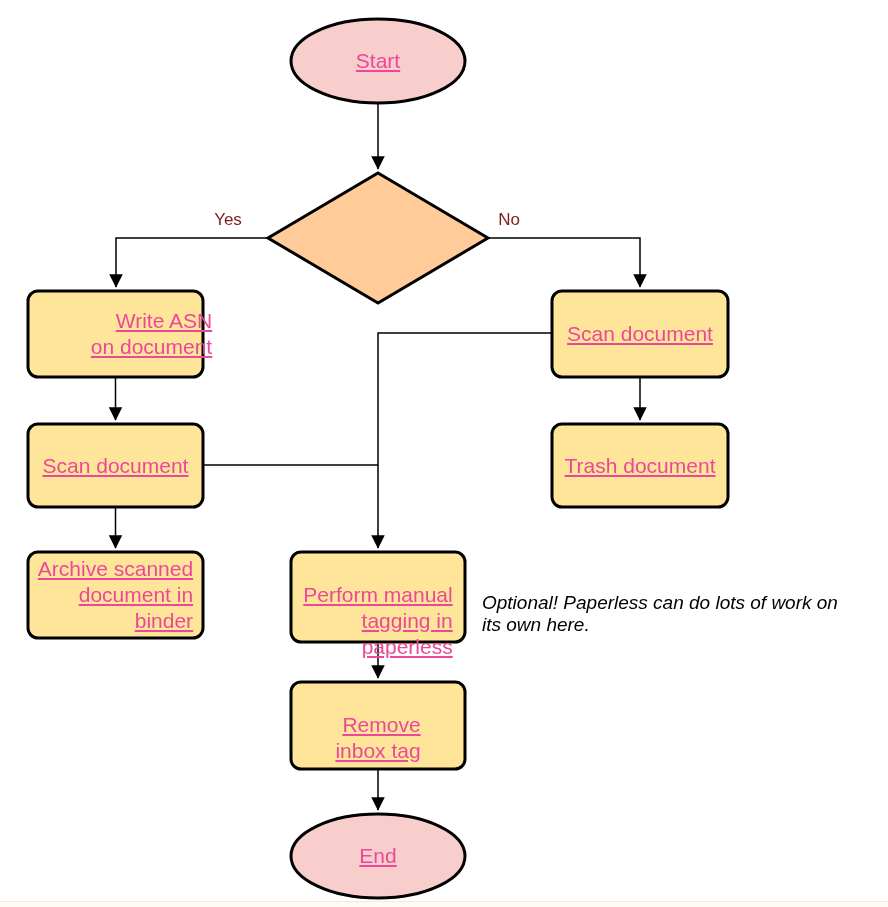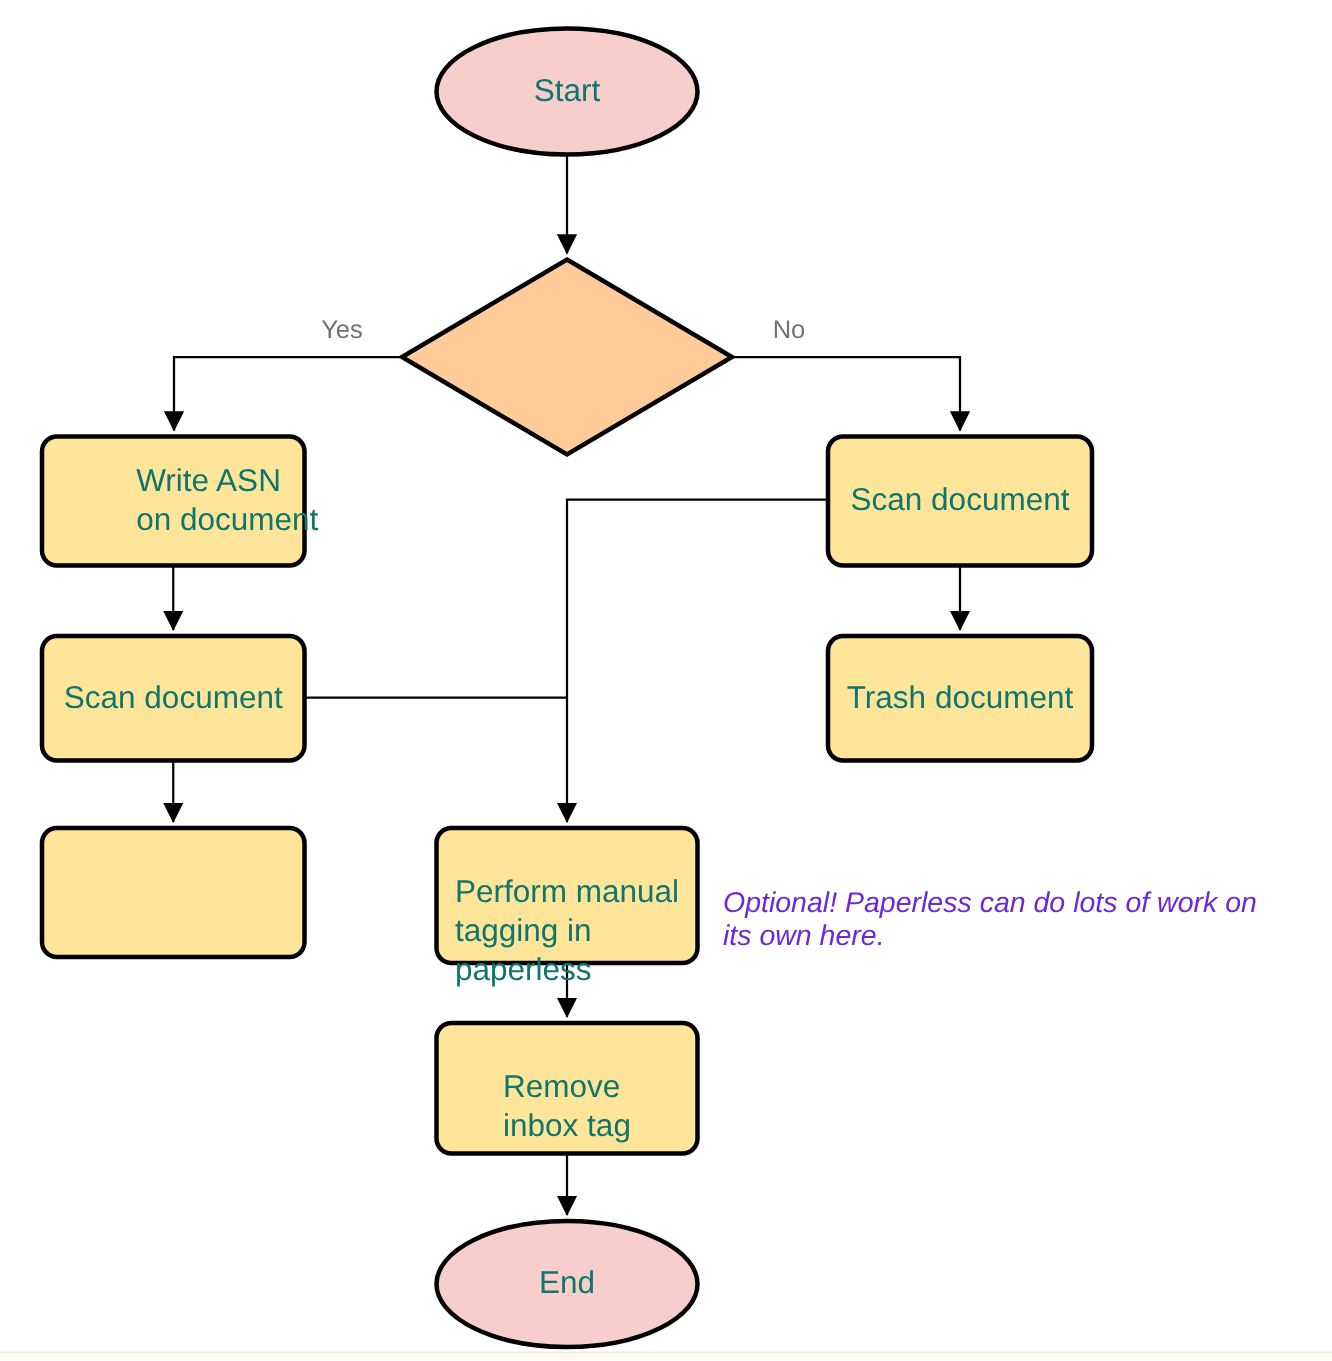--- a/index.html
+++ b/index.html
@@ -7,40 +7,41 @@
     position:relative;
     width:888px;height:907px;
     background:#ffffff;
     font-family:"Liberation Sans", sans-serif;
     overflow:hidden;
   }
   #edges-shapes{position:absolute;left:0;top:0;}
   .label{
     position:absolute;
     display:flex;align-items:center;justify-content:center;
-    text-align:left;
+    text-align:right;
     white-space:pre-line;
-    color:#0f766e;
+    color:#ec4899;
     font-size:21px;line-height:26px;
     pointer-events:none;
+    text-decoration:underline;
   }
   .edge-label{
     position:absolute;
     display:flex;align-items:center;justify-content:center;
     text-align:center;
-    color:#737373;
+    color:#7f1d1d;
     font-size:17px;line-height:20px;
     pointer-events:none;
   }
   .annotation{
     position:absolute;
     left:482px;top:592px;width:404px;
     font-size:19px;line-height:22px;
     font-style:italic;
-    color:#6d28d9;
+    color:#000000;
     white-space:pre-line;
   }
   .page-edge-line{
     position:absolute;left:0;top:901px;width:888px;height:1px;
     background:#f0ebe1;
   }
   .page-edge-strip{
     position:absolute;left:0;top:902px;width:888px;height:5px;
     background:#fdfaf4;
   }
@@ -85,37 +86,40 @@
   </svg>
 
   <div class="label" style="left:290px;top:19px;width:176px;height:84px;">Start</div>
 
 
   <div class="label" style="left:28px;top:291px;width:175px;height:86px;padding-left:36px;">Write ASN
 on document</div>
 
   <div class="label" style="left:28px;top:424px;width:175px;height:83px;">Scan document</div>
 
+  <div class="label" style="left:28px;top:552px;width:175px;height:86px;">Archive scanned
+document in
+binder</div>
 
   <div class="label" style="left:552px;top:291px;width:176px;height:86px;">Scan document</div>
 
   <div class="label" style="left:552px;top:424px;width:176px;height:83px;">Trash document</div>
 
   <div class="label" style="left:291px;top:576px;width:174px;height:90px;">Perform manual
 tagging in
 paperless</div>
 
   <div class="label" style="left:291px;top:682px;width:174px;height:111px;">Remove
 inbox tag</div>
 
   <div class="label" style="left:290px;top:814px;width:176px;height:84px;">End</div>
 
   <div class="edge-label" style="left:198px;top:208px;width:60px;height:24px;">Yes</div>
 
-  <div class="edge-label" style="left:496px;top:208px;width:60px;height:24px;">No</div>
+  <div class="edge-label" style="left:479px;top:208px;width:60px;height:24px;">No</div>
 
   <div class="annotation">Optional! Paperless can do lots of work on
 its own here.</div>
 
   <div class="page-edge-line"></div>
   <div class="page-edge-strip"></div>
 
 </div>
 
 </body></html>

